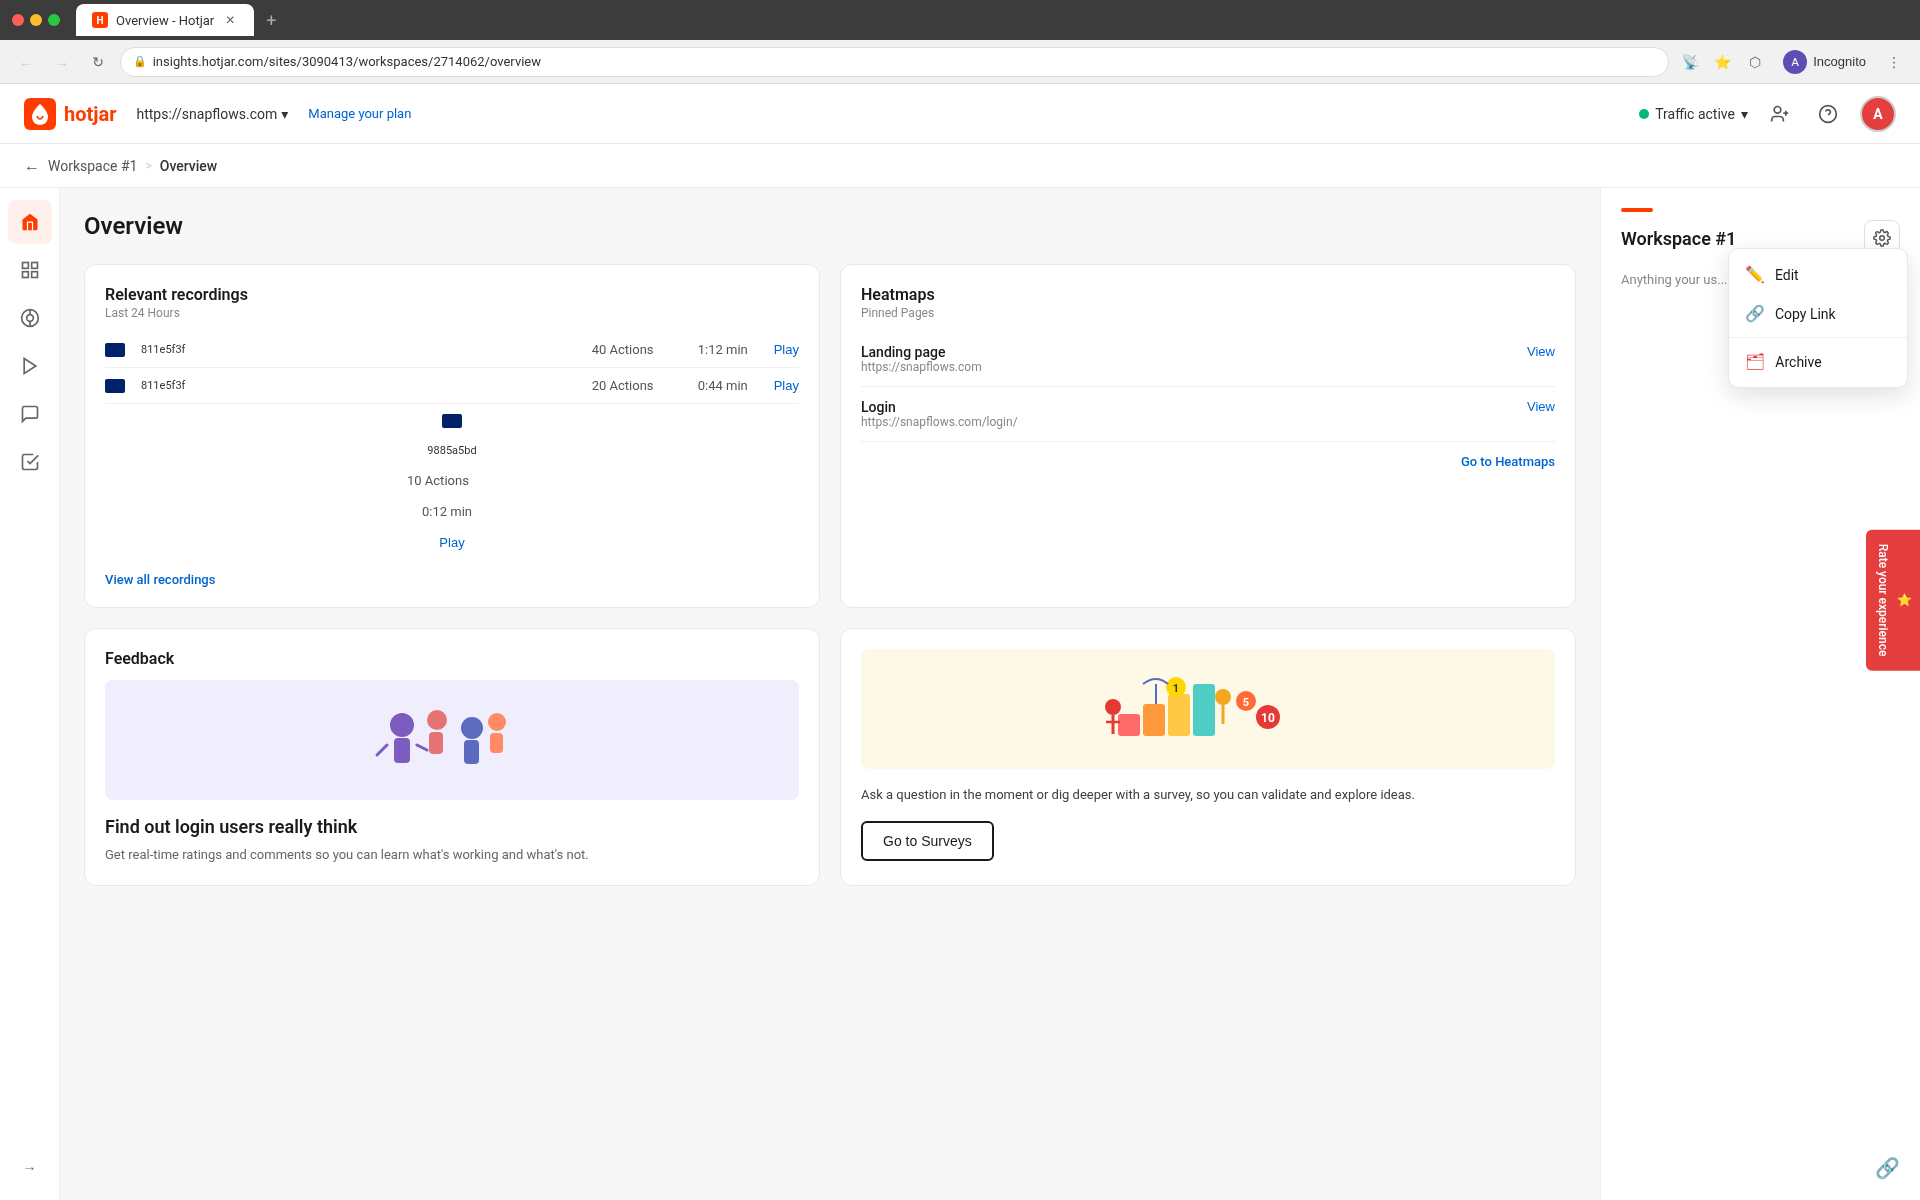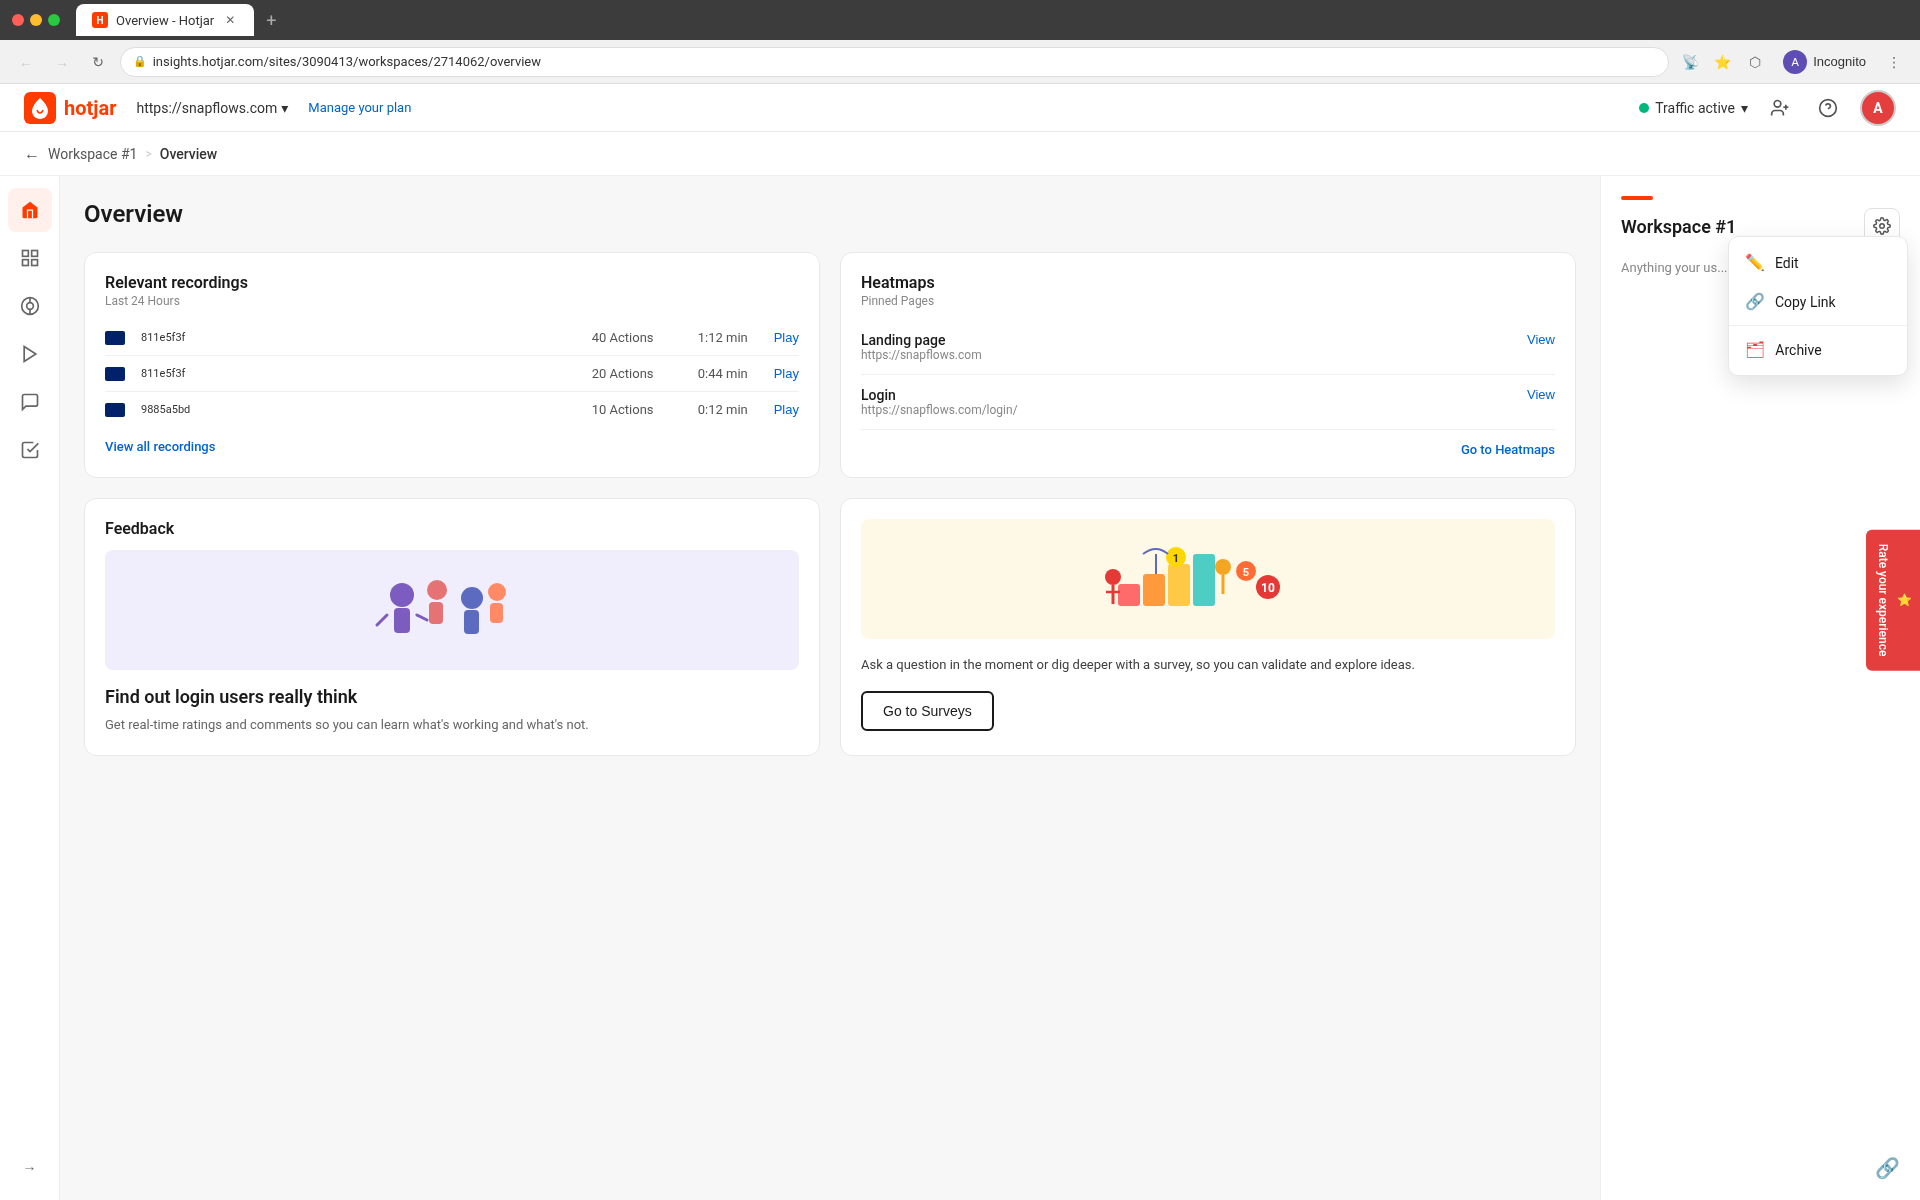--- a/index.html
+++ b/index.html
@@ -22,21 +22,21 @@
     .nav-btn.disabled { color: #ccc; cursor: default; }
     .address-bar { flex: 1; background: white; border: 1px solid #ddd; border-radius: 20px; height: 30px; display: flex; align-items: center; padding: 0 12px; font-size: 13px; color: #333; gap: 6px; }
     .address-bar .lock-icon { color: #666; font-size: 11px; }
     .nav-icons { display: flex; gap: 4px; align-items: center; }
     .nav-icon-btn { width: 28px; height: 28px; display: flex; align-items: center; justify-content: center; color: #666; font-size: 14px; cursor: pointer; border-radius: 50%; border: none; background: transparent; }
     .incognito-btn { display: flex; align-items: center; gap: 6px; background: #f1f1f1; border: none; padding: 4px 10px; border-radius: 16px; font-size: 13px; color: #333; cursor: pointer; }
     .incognito-avatar { width: 24px; height: 24px; border-radius: 50%; background: #5e4db2; display: flex; align-items: center; justify-content: center; color: white; font-size: 11px; }
 
     
     .app { display: flex; flex-direction: column; height: calc(1200px - 84px); background: white; }
-    .app-header { background: white; border-bottom: 1px solid #e8e8e8; height: 48px; display: flex; align-items: center; padding: 4px 24px; gap: 20px; }
+    .app-header { background: white; border-bottom: 1px solid #e8e8e8; height: 60px; display: flex; align-items: center; padding: 4px 24px; gap: 20px; }
     .hotjar-logo { display: flex; align-items: center; gap: 8px; color: #ff3c00; font-weight: 700; font-size: 20px; }
     .hotjar-logo-icon { width: 32px; height: 32px; }
     .header-site-url { font-size: 14px; color: #333; display: flex; align-items: center; gap: 4px; }
     .manage-plan-link { color: #0064d2; font-size: 13px; text-decoration: none; cursor: pointer; }
     .header-right { margin-left: auto; display: flex; align-items: center; gap: 16px; }
     .traffic-active { display: flex; align-items: center; gap: 6px; font-size: 14px; color: #333; cursor: pointer; text-align: center; }
     .traffic-dot { width: 10px; height: 10px; border-radius: 50%; background: #00b87c; }
     .header-icon-btn { width: 32px; height: 32px; border-radius: 50%; border: none; background: transparent; display: flex; align-items: center; justify-content: center; cursor: pointer; color: #555; font-size: 16px; }
     .user-avatar { width: 36px; height: 36px; border-radius: 50%; background: #e53e3e; border: 2px solid #ccc; display: flex; align-items: center; justify-content: center; color: white; font-size: 14px; font-weight: bold; cursor: pointer; overflow: hidden; }
 
@@ -61,21 +61,21 @@
     
     .cards-row { display: flex; gap: 20px; margin-bottom: 20px; }
     .card { background: white; border-radius: 12px; border: 1px solid #e8e8e8; flex: 1; padding: 20px; }
     .card-header { margin-bottom: 12px; }
     .card-title { font-size: 16px; font-weight: 600; color: #1a1a1a; }
     .card-subtitle { font-size: 12px; color: #888; margin-top: 2px; }
 
     
     .recordings-table { width: 100%; }
     .recording-row { display: flex; align-items: center; padding: 10px 0; border-bottom: 1px solid #f0f0f0; gap: 16px; }
-    .recording-row:last-child { border-bottom: none; }
+    .recording-row:last-child { border-bottom: none; flex-direction: column; }
     .recording-id { font-size: 11px; color: #333; flex: 1; }
     .recording-actions { font-size: 13px; color: #555; min-width: 90px; }
     .recording-time { font-size: 13px; color: #555; min-width: 60px; }
     .play-btn { color: #0064d2; font-size: 13px; font-weight: 500; cursor: pointer; background: none; border: none; }
     .view-all-link { color: #0064d2; font-size: 13px; font-weight: 500; cursor: pointer; text-align: left; display: block; margin-top: 12px; }
 
     
     .heatmap-item { display: flex; align-items: flex-start; padding: 12px 0; border-bottom: 1px solid #f0f0f0; }
     .heatmap-item:last-child { border-bottom: none; }
     .heatmap-info { flex: 1; }

